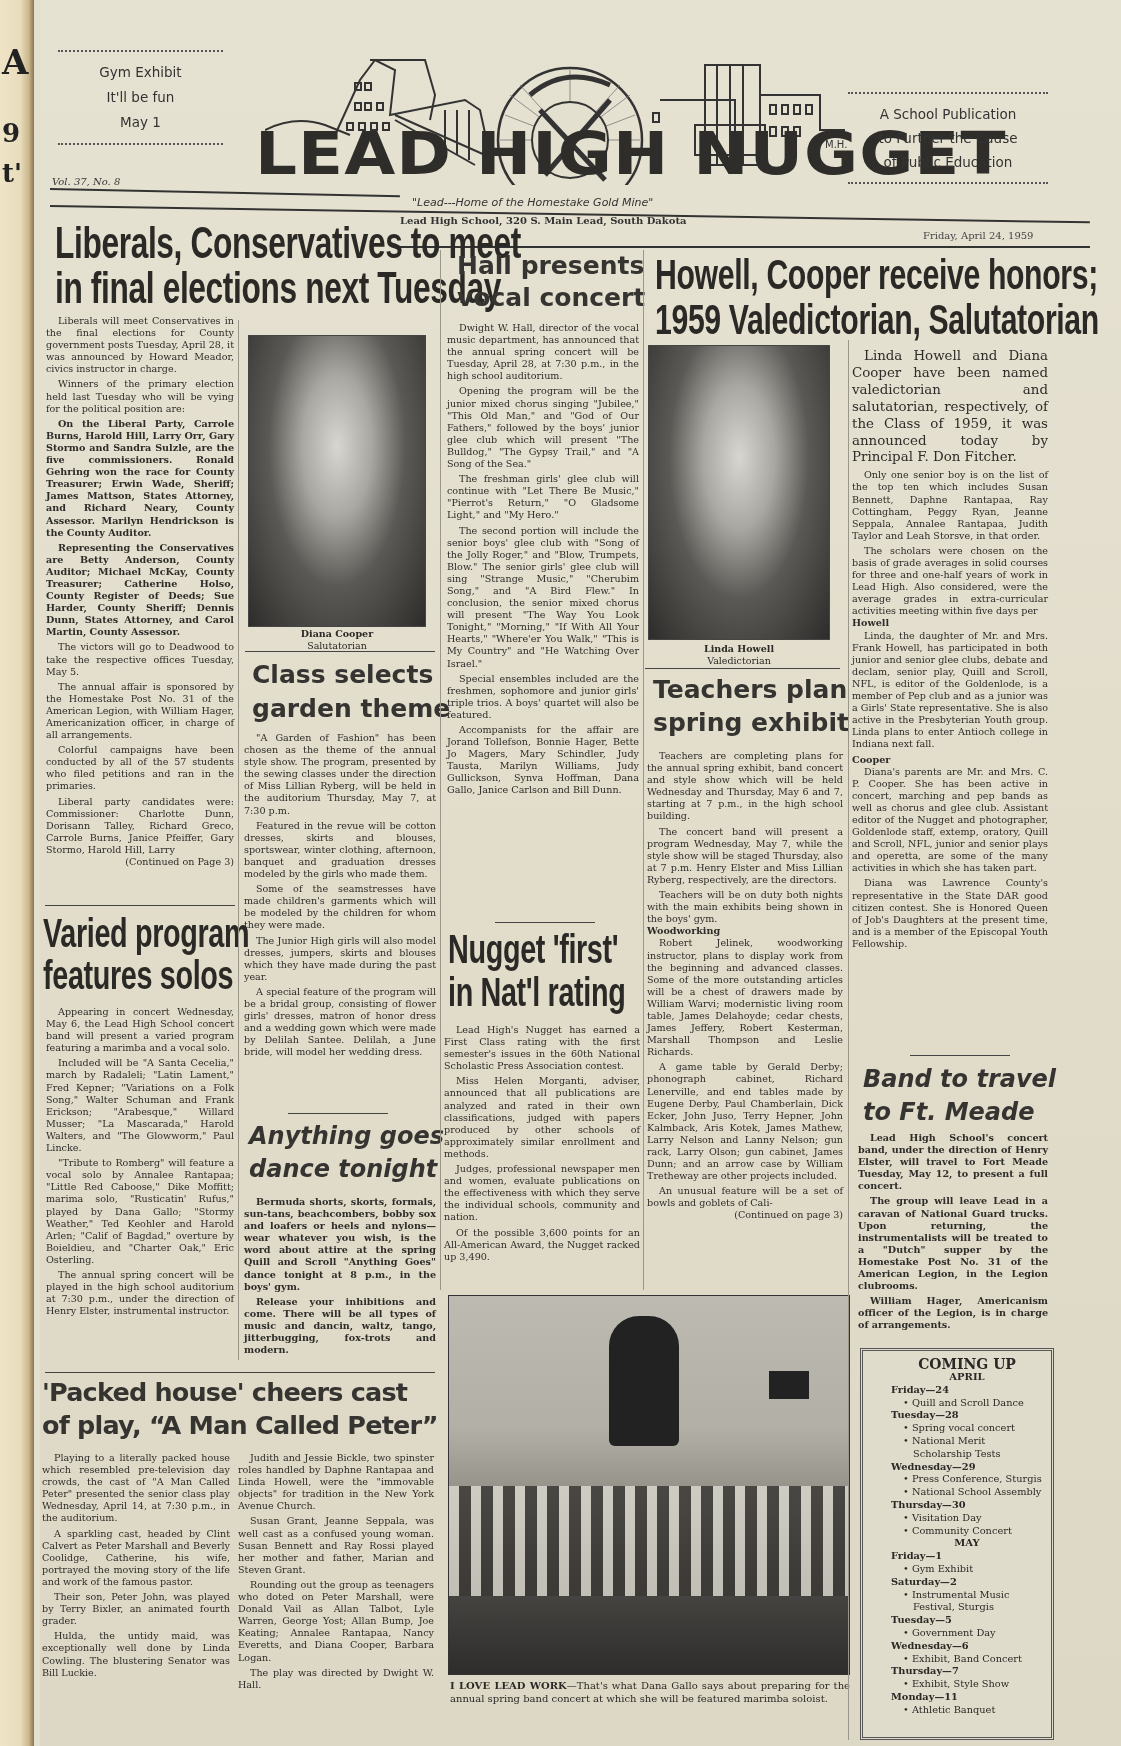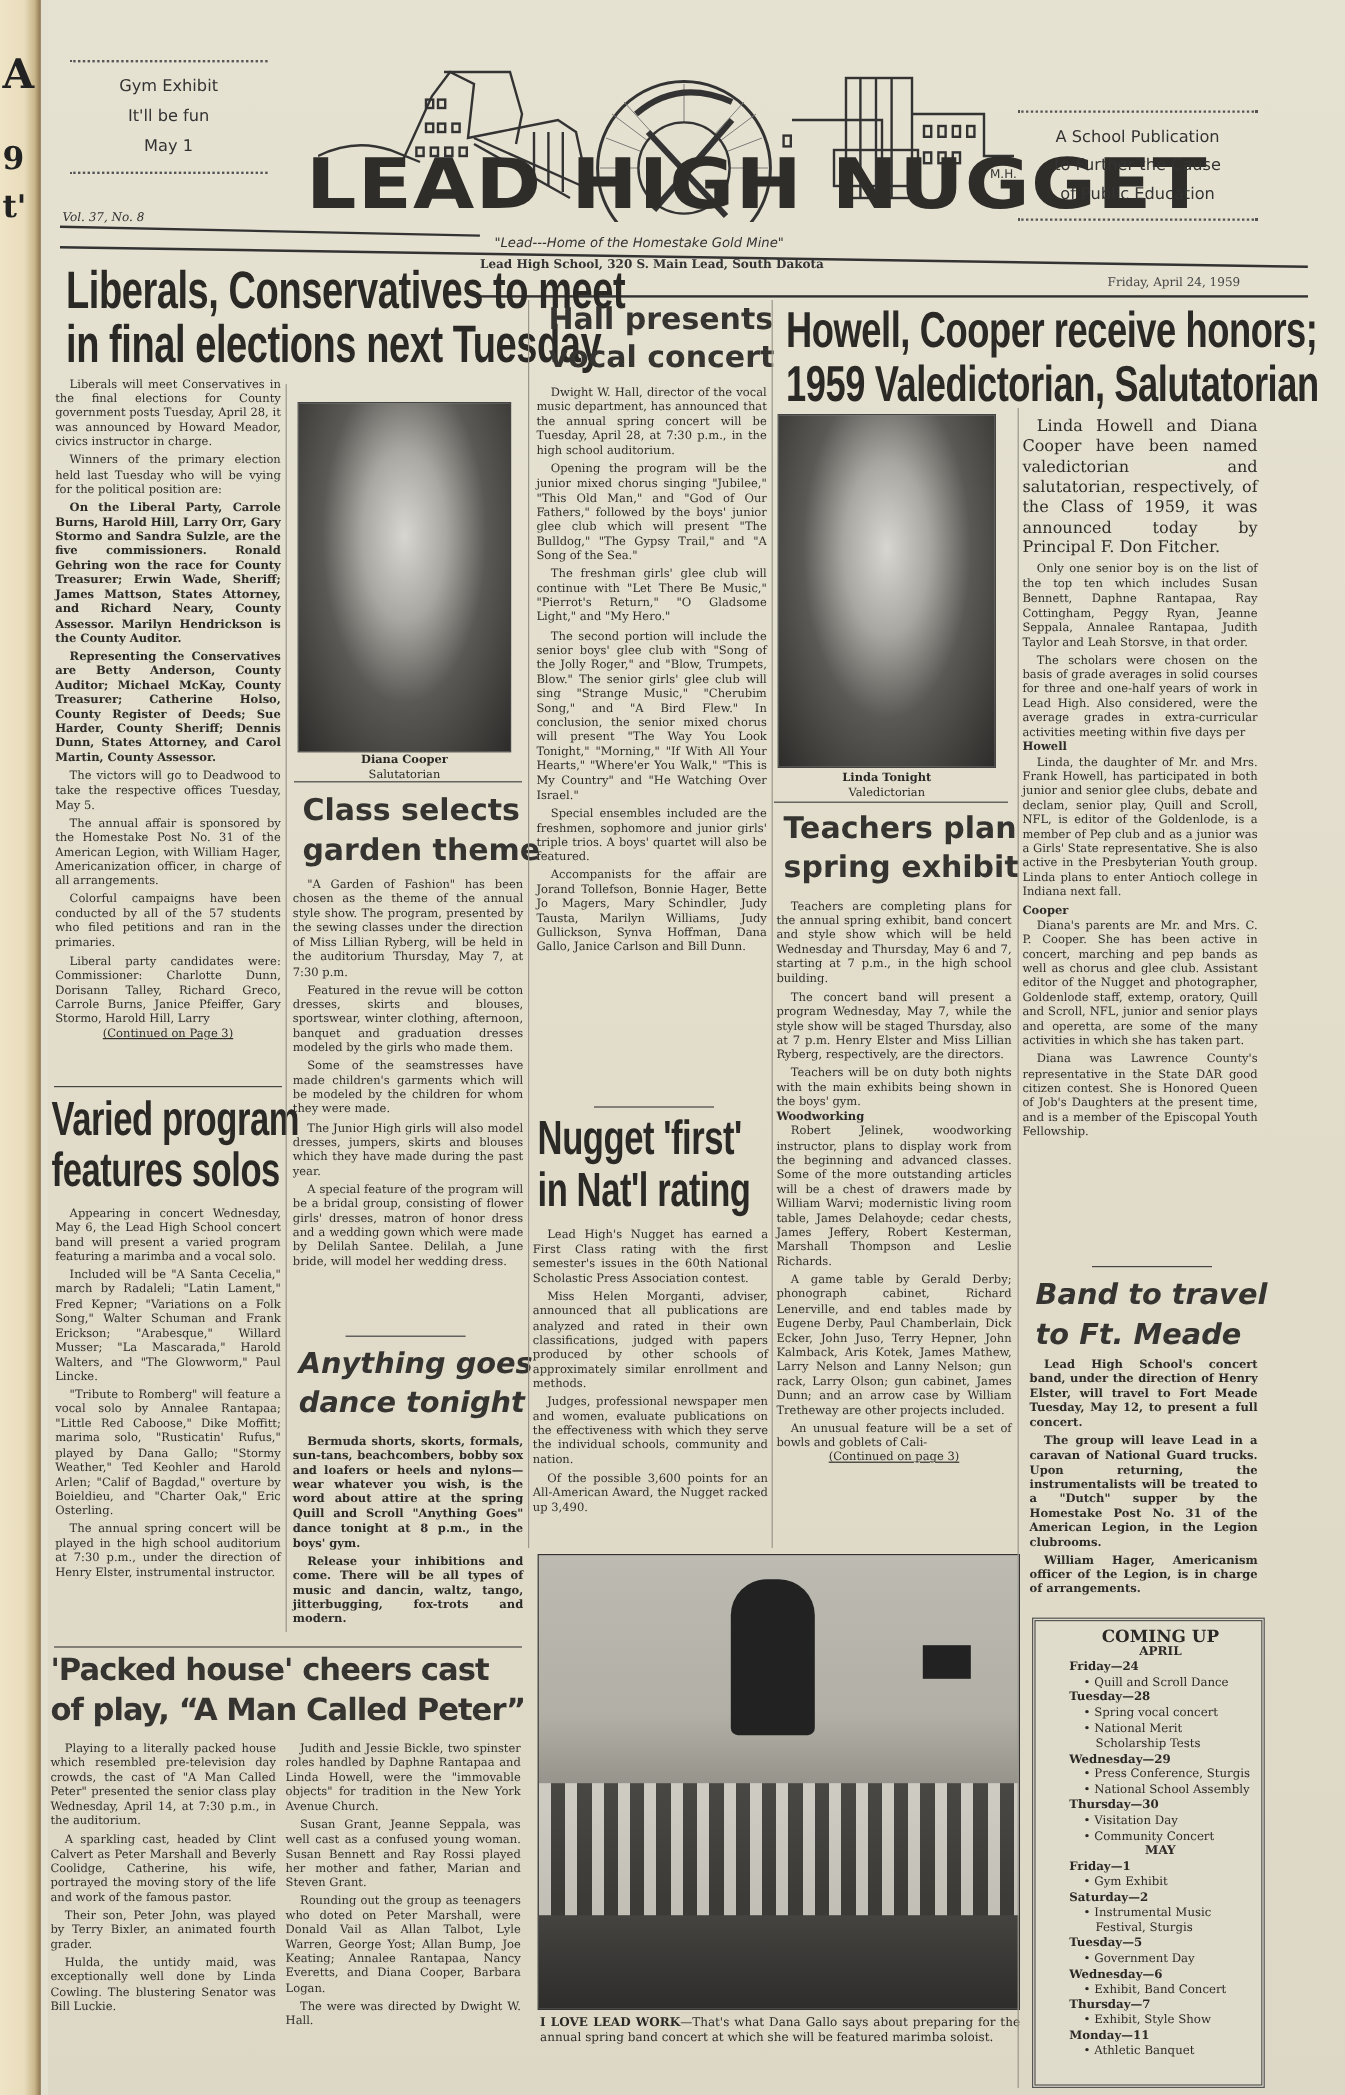--- a/index.html
+++ b/index.html
@@ -46,21 +46,21 @@
   .hl-round { font-family: "DejaVu Sans", sans-serif; font-weight: bold; color: #363431; white-space: nowrap; }
   .hl-ital { font-family: "DejaVu Sans", sans-serif; font-weight: bold; font-style: italic; color: #363431; white-space: nowrap; }
 
   
   .col {
     font-family: "DejaVu Serif", serif; font-size: 9.6px; line-height: 12.1px;
     text-align: justify; color: #2e2c29;
   }
   .col p { text-indent: 12px; margin-bottom: 3px; }
   .col p.sub { text-indent: 0; font-weight: bold; margin-bottom: 0; }
-  .col .cont { text-align: center; text-indent: 0; text-decoration: underline; }
+  .col .cont { text-align: right; text-indent: 0; }
   .bold { font-weight: bold; }
   .big-lead { font-size: 13.4px; line-height: 16.9px; }
 
   .photo {
     background: radial-gradient(ellipse at 50% 38%, #d8d6d0 0%, #a9a7a1 28%, #5b5955 55%, #2d2c2a 100%);
     border: 1px solid #444;
   }
   .caption { font-size: 9.5px; text-align: center; font-weight: bold; line-height: 12px; }
   .sep { border-top: 1.5px solid #444; height: 0; }
 
@@ -251,21 +251,21 @@
     <p>Judges, professional newspaper men and women, evaluate publications on the effectiveness with which they serve the individual schools, community and nation.</p>
     <p>Of the possible 3,600 points for an All-American Award, the Nugget racked up 3,490.</p>
   </div>
 
   <div class="abs" style="left:615px;top:252px;width:460px;">
     <div class="hl-cond" style="font-size:42px;line-height:45px;">Howell, Cooper receive honors;</div>
     <div class="hl-cond" style="font-size:42px;line-height:45px;">1959 Valedictorian, Salutatorian</div>
   </div>
   <div class="abs photo" style="left:608px;top:345px;width:182px;height:295px;"></div>
   <div class="abs caption" style="left:608px;top:643px;width:182px;">
-    <div>Linda Tonight</div>
+    <div>Linda Howell</div>
     <div style="font-weight:normal;">Valedictorian</div>
   </div>
   <div class="abs sep" style="left:605px;top:668px;width:195px;"></div>
 
   <div class="abs col" style="left:812px;top:348px;width:196px;">
     <p class="big-lead">Linda Howell and Diana Cooper have been named valedictorian and salutatorian, respectively, of the Class of 1959, it was announced today by Principal F. Don Fitcher.</p>
     <p>Only one senior boy is on the list of the top ten which includes Susan Bennett, Daphne Rantapaa, Ray Cottingham, Peggy Ryan, Jeanne Seppala, Annalee Rantapaa, Judith Taylor and Leah Storsve, in that order.</p>
     <p style="margin-bottom:0;">The scholars were chosen on the basis of grade averages in solid courses for three and one-half years of work in Lead High. Also considered, were the average grades in extra-curricular activities meeting within five days per</p>
     <p class="sub">Howell</p>
     <p>Linda, the daughter of Mr. and Mrs. Frank Howell, has participated in both junior and senior glee clubs, debate and declam, senior play, Quill and Scroll, NFL, is editor of the Goldenlode, is a member of Pep club and as a junior was a Girls' State representative. She is also active in the Presbyterian Youth group. Linda plans to enter Antioch college in Indiana next fall.</p>
@@ -346,20 +346,20 @@
   <div class="abs col" style="left:2px;top:1452px;width:188px;">
     <p>Playing to a literally packed house which resembled pre-television day crowds, the cast of "A Man Called Peter" presented the senior class play Wednesday, April 14, at 7:30 p.m., in the auditorium.</p>
     <p>A sparkling cast, headed by Clint Calvert as Peter Marshall and Beverly Coolidge, Catherine, his wife, portrayed the moving story of the life and work of the famous pastor.</p>
     <p>Their son, Peter John, was played by Terry Bixler, an animated fourth grader.</p>
     <p>Hulda, the untidy maid, was exceptionally well done by Linda Cowling. The blustering Senator was Bill Luckie.</p>
   </div>
   <div class="abs col" style="left:198px;top:1452px;width:196px;">
     <p>Judith and Jessie Bickle, two spinster roles handled by Daphne Rantapaa and Linda Howell, were the "immovable objects" for tradition in the New York Avenue Church.</p>
     <p>Susan Grant, Jeanne Seppala, was well cast as a confused young woman. Susan Bennett and Ray Rossi played her mother and father, Marian and Steven Grant.</p>
     <p>Rounding out the group as teenagers who doted on Peter Marshall, were Donald Vail as Allan Talbot, Lyle Warren, George Yost; Allan Bump, Joe Keating; Annalee Rantapaa, Nancy Everetts, and Diana Cooper, Barbara Logan.</p>
-    <p>The were was directed by Dwight W. Hall.</p>
+    <p>The play was directed by Dwight W. Hall.</p>
   </div>
 
   <div class="abs" style="left:198px;top:320px;width:1px;height:1040px;background:#9a968a;"></div>
   <div class="abs" style="left:400px;top:250px;width:1px;height:1040px;background:#9a968a;"></div>
   <div class="abs" style="left:603px;top:250px;width:1px;height:1040px;background:#9a968a;"></div>
   <div class="abs" style="left:808px;top:340px;width:1px;height:1400px;background:#9a968a;"></div>
 </div>
 
 </body></html>

